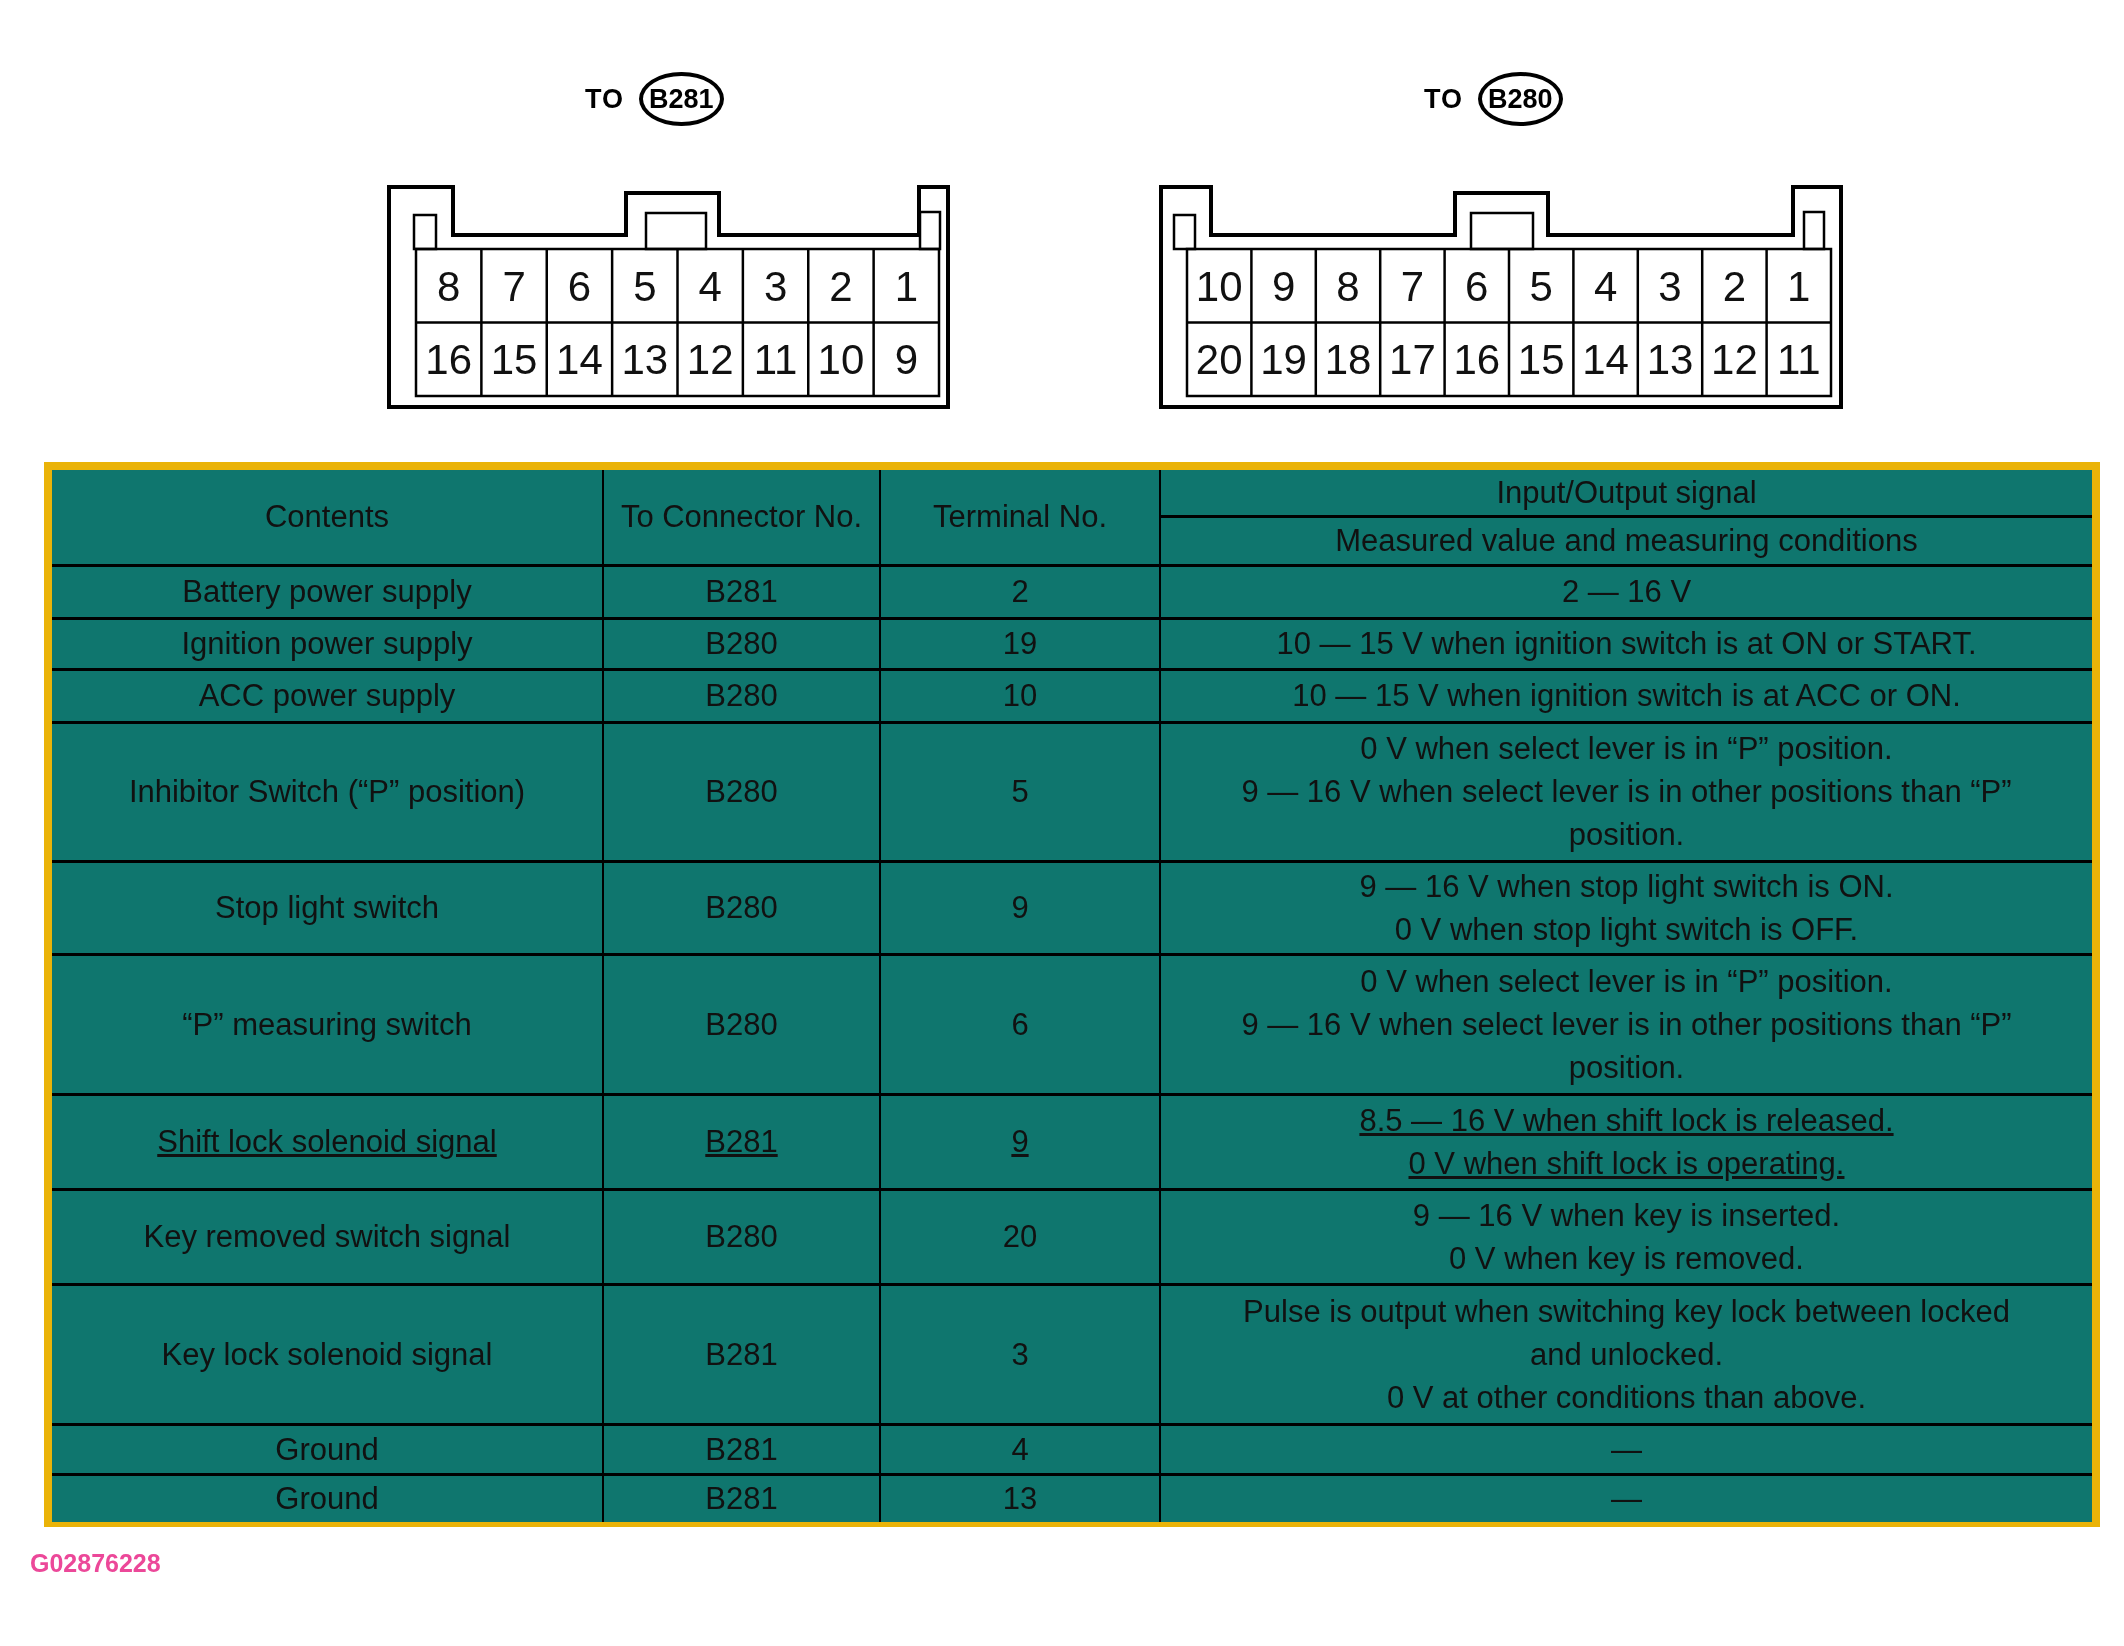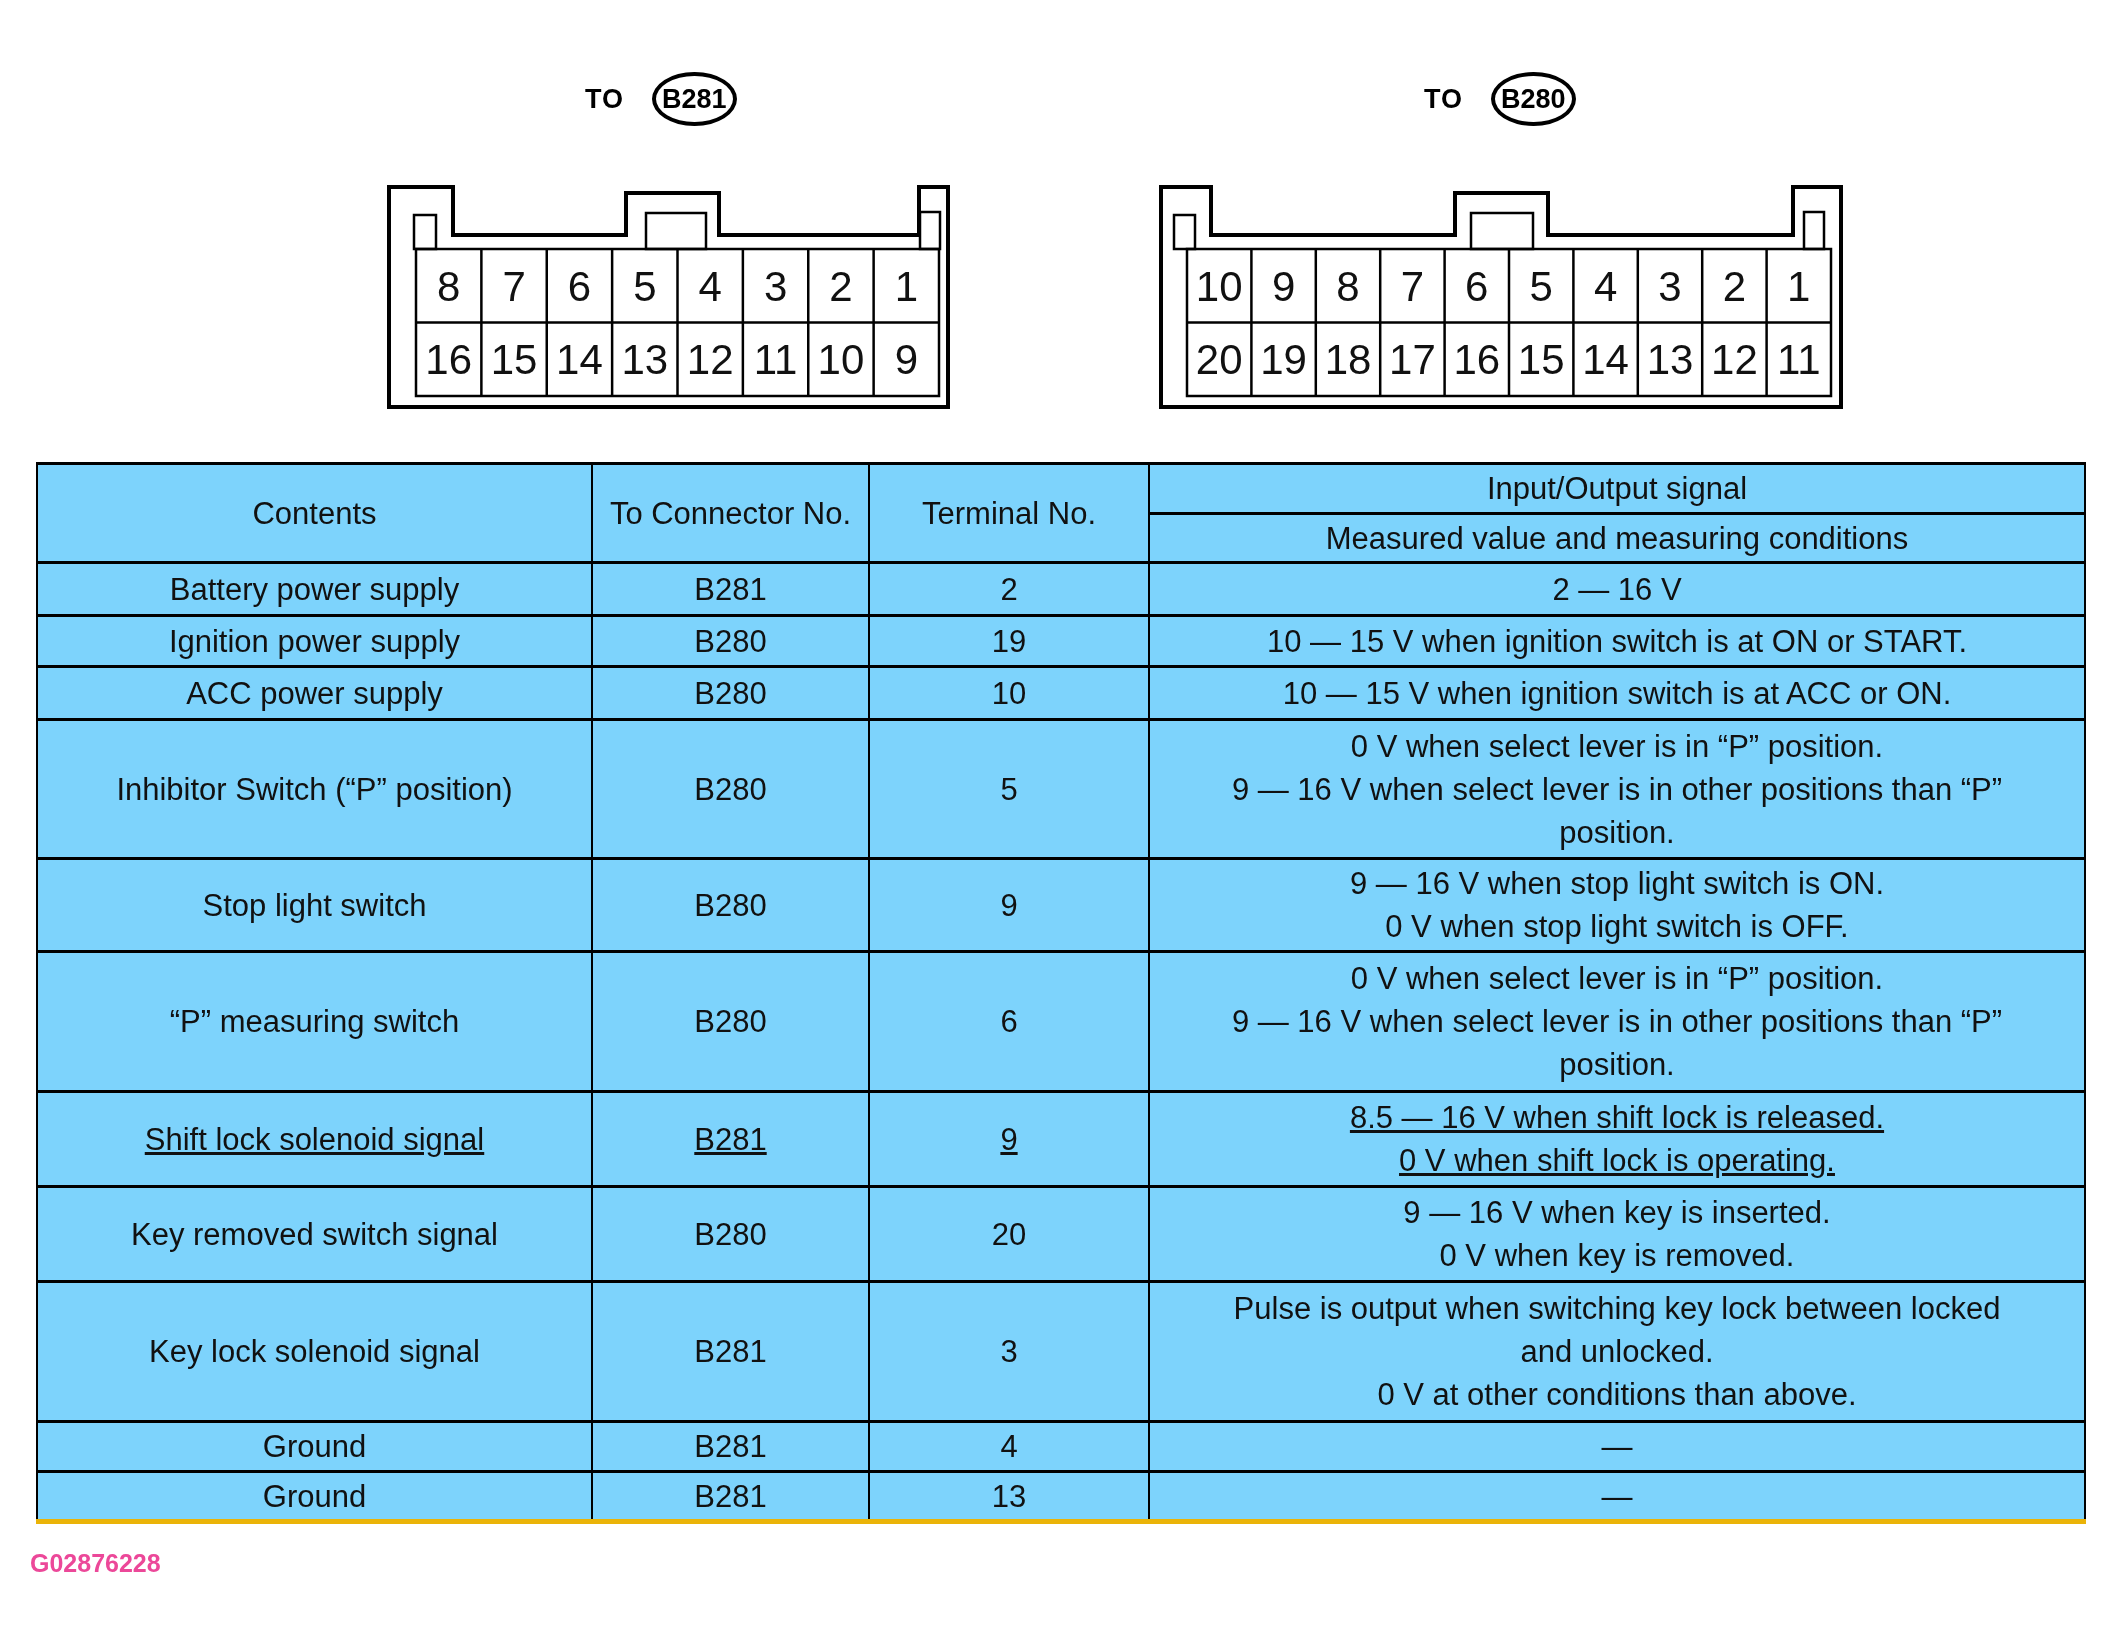--- a/index.html
+++ b/index.html
@@ -1,36 +1,36 @@
 <!DOCTYPE html>
 <html><head>
 <meta charset="utf-8">
 <style>
   html,body { margin:0; padding:0; background:#fff; }
   #page {
     position:relative; width:2124px; height:1646px; background:#ffffff;
     font-family:"Liberation Sans", sans-serif; color:#111;
   }
-  .connector-label { position:absolute; display:flex; align-items:center; gap:28px; }
+  .connector-label { position:absolute; display:flex; align-items:center; gap:15px; }
   .to-text { font-size:27px; font-weight:700; letter-spacing:1px; color:#000; }
   .oval {
     border:4px solid #000; border-radius:50%;
     min-width:84px; height:54px; padding:0 6px; box-sizing:border-box;
     display:flex; align-items:center; justify-content:center;
     font-size:27px; font-weight:700; color:#000;
   }
   svg.connector { position:absolute; }
   .outline  { fill:none; stroke:#000; stroke-width:4; }
   .detail   { fill:none; stroke:#000; stroke-width:2.5; }
   .gridline { fill:none; stroke:#000; stroke-width:2.5; }
   .pin { font-size:42px; fill:#111; text-anchor:middle; font-family:"Liberation Sans",sans-serif; }
   #signal-table {
-    position:absolute; left:36px; top:462px; width:2048px;
-    border-collapse:collapse; table-layout:fixed; background:#7dd3fc;
-    border:1px solid #eab308;
+    position:absolute; left:44px; top:462px; width:2048px;
+    border-collapse:collapse; table-layout:fixed; background:#0f766e;
+    border:8px solid #eab308;
   }
   #signal-table th, #signal-table td {
     border:2px solid #000; border-top-width:3px; border-bottom-width:3px;
     font-size:31px; font-weight:400; color:#111;
     text-align:center; vertical-align:middle; padding:0 8px; line-height:43px;
   }
   #signal-table { border-bottom-width:5px; }
   .sig-line { line-height:43px; }
   #footer-code { position:absolute; left:30px; top:1549px; font-size:25px; font-weight:700; color:#ec4899; }
 </style>

